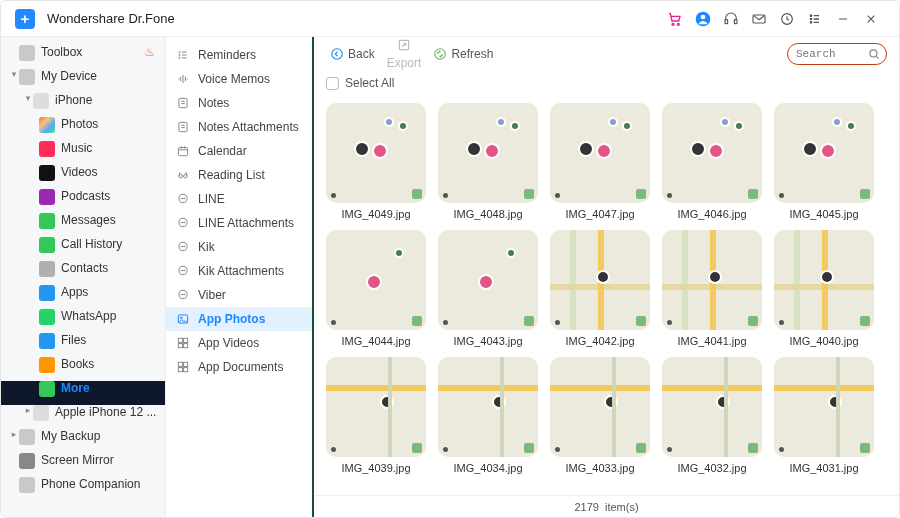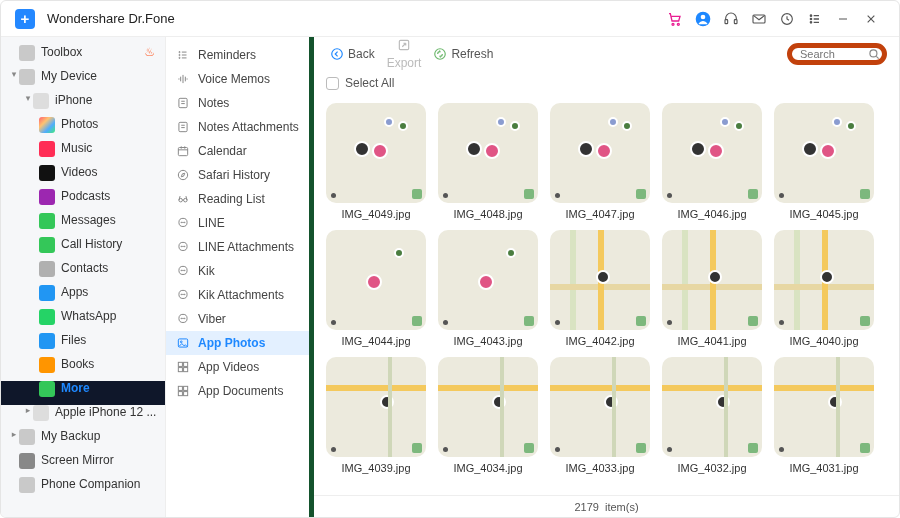--- a/index.html
+++ b/index.html
@@ -30,35 +30,35 @@
 
 .ic-home{background:#c9c9c9;} .ic-dev{background:#c9c9c9;} .ic-phone{background:#ddd;}
 .ic-photos{background:linear-gradient(135deg,#ff5f6d,#ffc371,#4facfe,#43e97b);} 
 .ic-music{background:#ff2d55;} .ic-videos{background:#111;} .ic-podcasts{background:#9c27b0;} 
 .ic-messages{background:#34c759;} .ic-call{background:#34c759;} .ic-contacts{background:#b0b0b0;} 
 .ic-apps{background:#2196f3;} .ic-whatsapp{background:#25d366;} .ic-files{background:#2196f3;} 
 .ic-books{background:#ff9500;} .ic-more{background:#34c759;} .ic-backup{background:#c9c9c9;} 
 .ic-screen{background:#888;} .ic-companion{background:#c9c9c9;} .ic-phone2{background:#ddd;}
 
 
-.cats { width: 148px; border-right: 5px solid #14532d; padding-top: 6px; font-size: 12px; color: #444; overflow: hidden; }
+.cats { width: 148px; border-right: 2px solid #14532d; padding-top: 6px; font-size: 12px; color: #444; overflow: hidden; }
 .cat-row { display: flex; align-items: center; height: 24px; padding: 0 10px; }
 .cat-row .cic { width: 14px; height: 14px; margin-right: 8px; color: #888; display: flex; align-items: center; justify-content: center; }
 .cat-row.active { background: #e3f0ff; color: #1e88ff; font-weight: 600; }
 .cat-row.active .cic { color: #1e88ff; }
 .cat-row svg { width: 14px; height: 14px; }
 
 
 .main { flex: 1; display: flex; flex-direction: column; }
 .toolbar { height: 34px; display: flex; align-items: center; padding: 0 12px; gap: 4px; font-size: 12px; color: #555; }
 .toolbar .tb { display: flex; align-items: center; gap: 4px; padding: 2px 4px; }
 .toolbar .tb.disabled { color: #bbb; flex-direction: column; }
 .toolbar .tb svg { width: 14px; height: 14px; }
 .toolbar .spacer { flex: 1; }
-.search { width: 100px; height: 22px; border: 5px solid #c2410c; border-radius: 11px; padding: 0 22px 0 8px; font-size: 11px; color: #333; position: relative; }
+.search { width: 100px; height: 22px; border: 1px solid #c2410c; border-radius: 11px; padding: 0 22px 0 8px; font-size: 11px; color: #333; position: relative; font-family: Liberation Mono, monospace; }
 .search-wrap { position: relative; }
 .search-wrap svg { position: absolute; right: 6px; top: 4px; width: 14px; height: 14px; color: #888; }
 .selectall { height: 24px; display: flex; align-items: center; padding: 0 12px; gap: 6px; font-size: 12px; color: #555; }
 .selectall .cb { width: 13px; height: 13px; border: 1px solid #bbb; border-radius: 3px; }
 
 .grid { flex: 1; overflow: auto; padding: 8px 4px 8px 12px; }
 .row { display: flex; gap: 12px; margin-bottom: 10px; }
 .thumb { width: 100px; }
 .thumb .img { width: 100px; height: 100px; border-radius: 10px; background: #eceadd; position: relative; overflow: hidden; }
 .thumb .dot { position: absolute; bottom: 5px; left: 5px; width: 5px; height: 5px; border-radius: 50%; background: #555; }
@@ -296,29 +296,20 @@
             <svg viewBox="0 0 24 24" fill="none" stroke="currentColor" stroke-width="1.7">
               <rect x="4" y="6" width="16" height="14" rx="2"></rect>
               <path d="M4 10h16M9 4v4M15 4v4"></path>
             </svg>
           </span>
           <span>Calendar</span>
         </div>
         <div class="cat-row">
           <span class="cic">
             <svg viewBox="0 0 24 24" fill="none" stroke="currentColor" stroke-width="1.7">
-              <circle cx="12" cy="12" r="8"></circle>
-              <path d="M15 9l-2 5-4 1 2-5z"></path>
-            </svg>
-          </span>
-          <span>Safari History</span>
-        </div>
-        <div class="cat-row">
-          <span class="cic">
-            <svg viewBox="0 0 24 24" fill="none" stroke="currentColor" stroke-width="1.7">
               <circle cx="8" cy="14" r="3"></circle>
               <circle cx="16" cy="14" r="3"></circle>
               <path d="M11 14h2M5 14l2-7M19 14l-2-7"></path>
             </svg>
           </span>
           <span>Reading List</span>
         </div>
         <div class="cat-row">
           <span class="cic">
             <svg viewBox="0 0 24 24" fill="none" stroke="currentColor" stroke-width="1.7">

